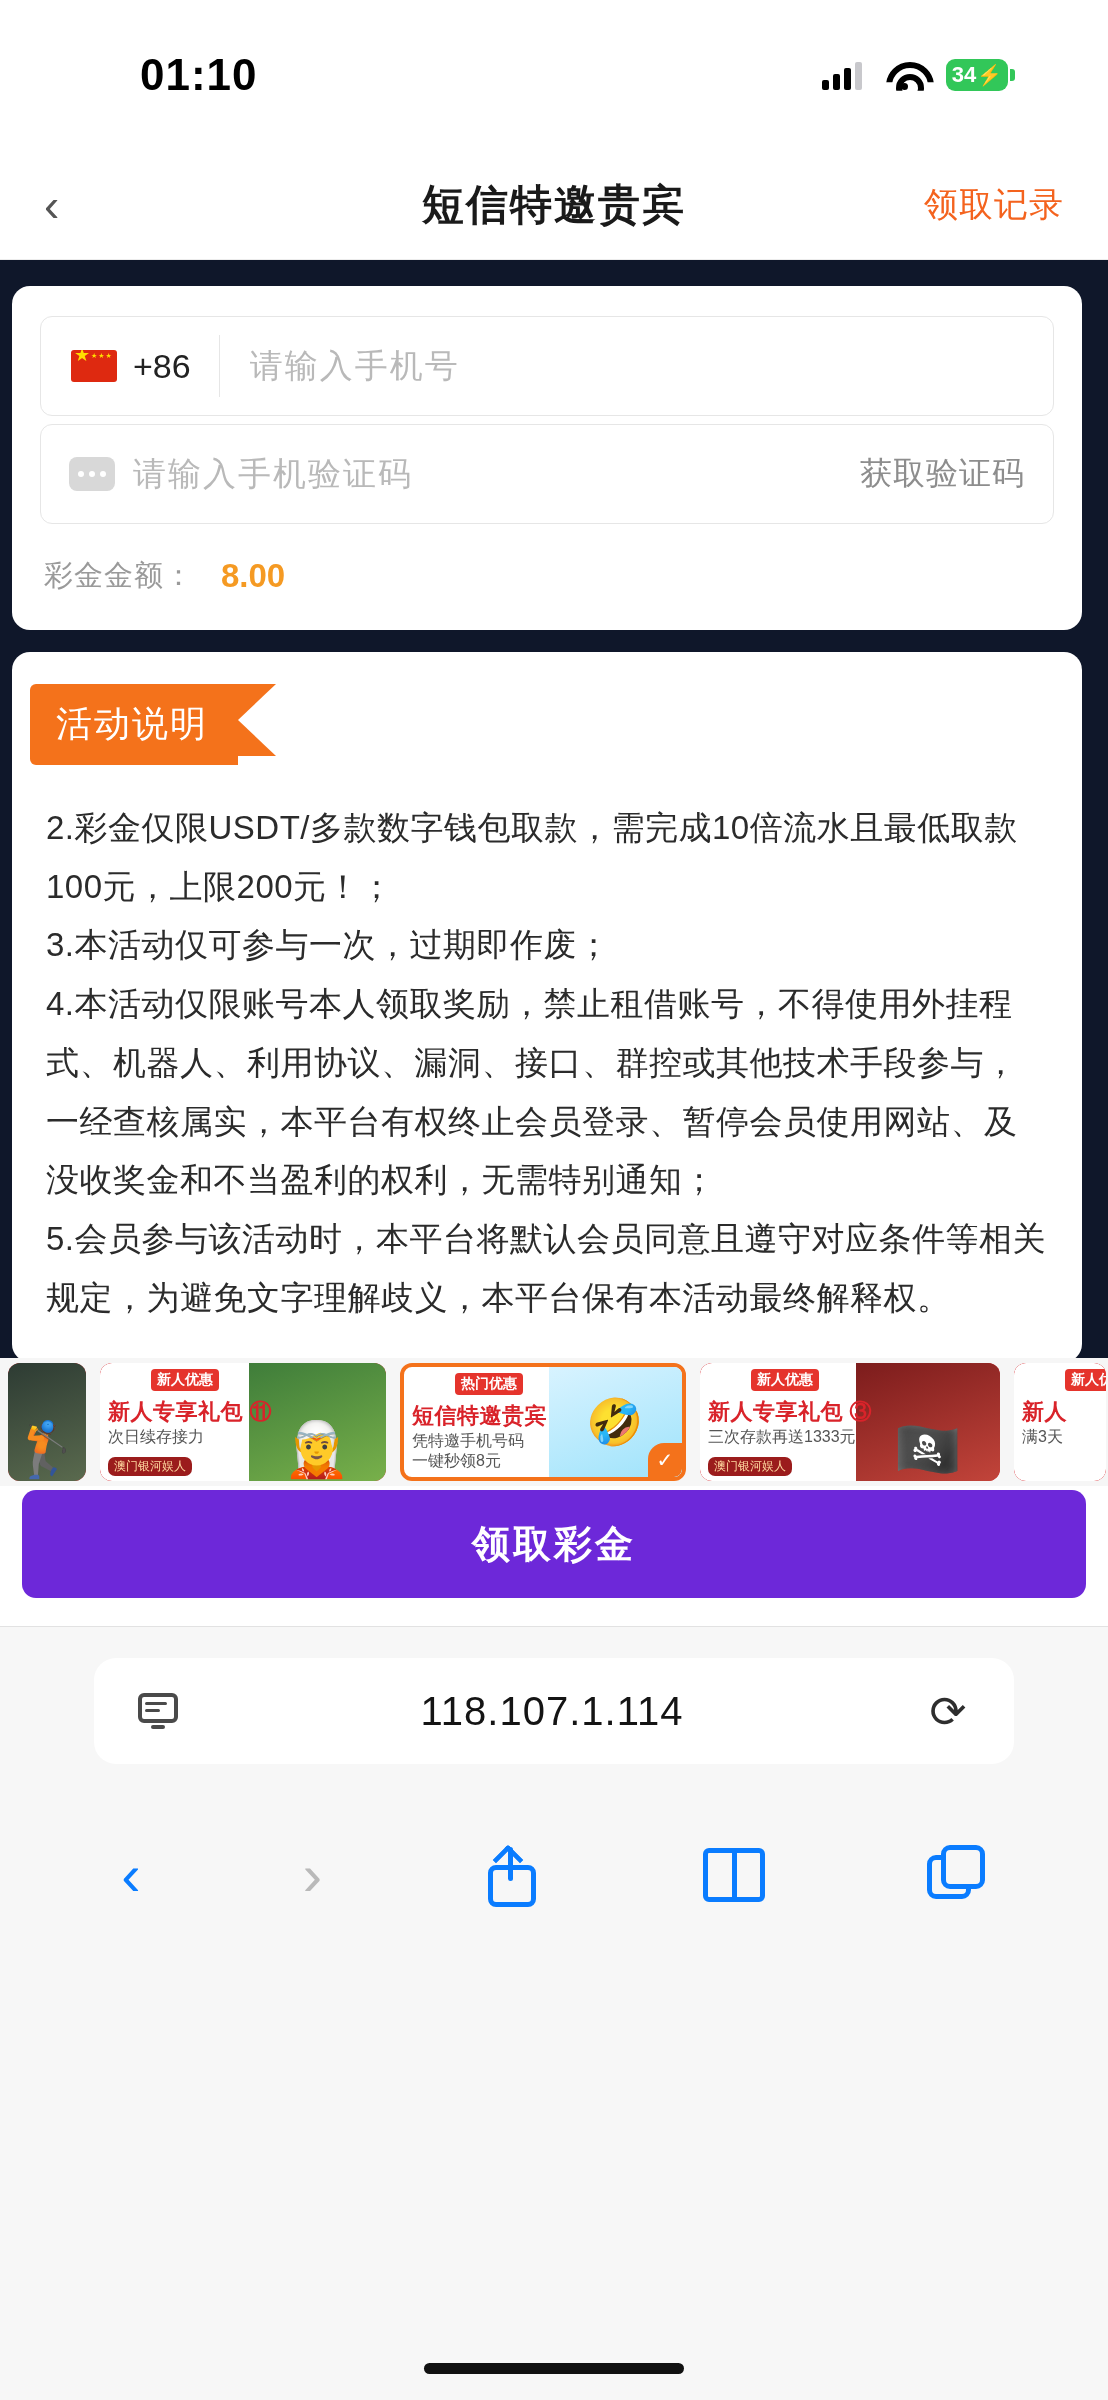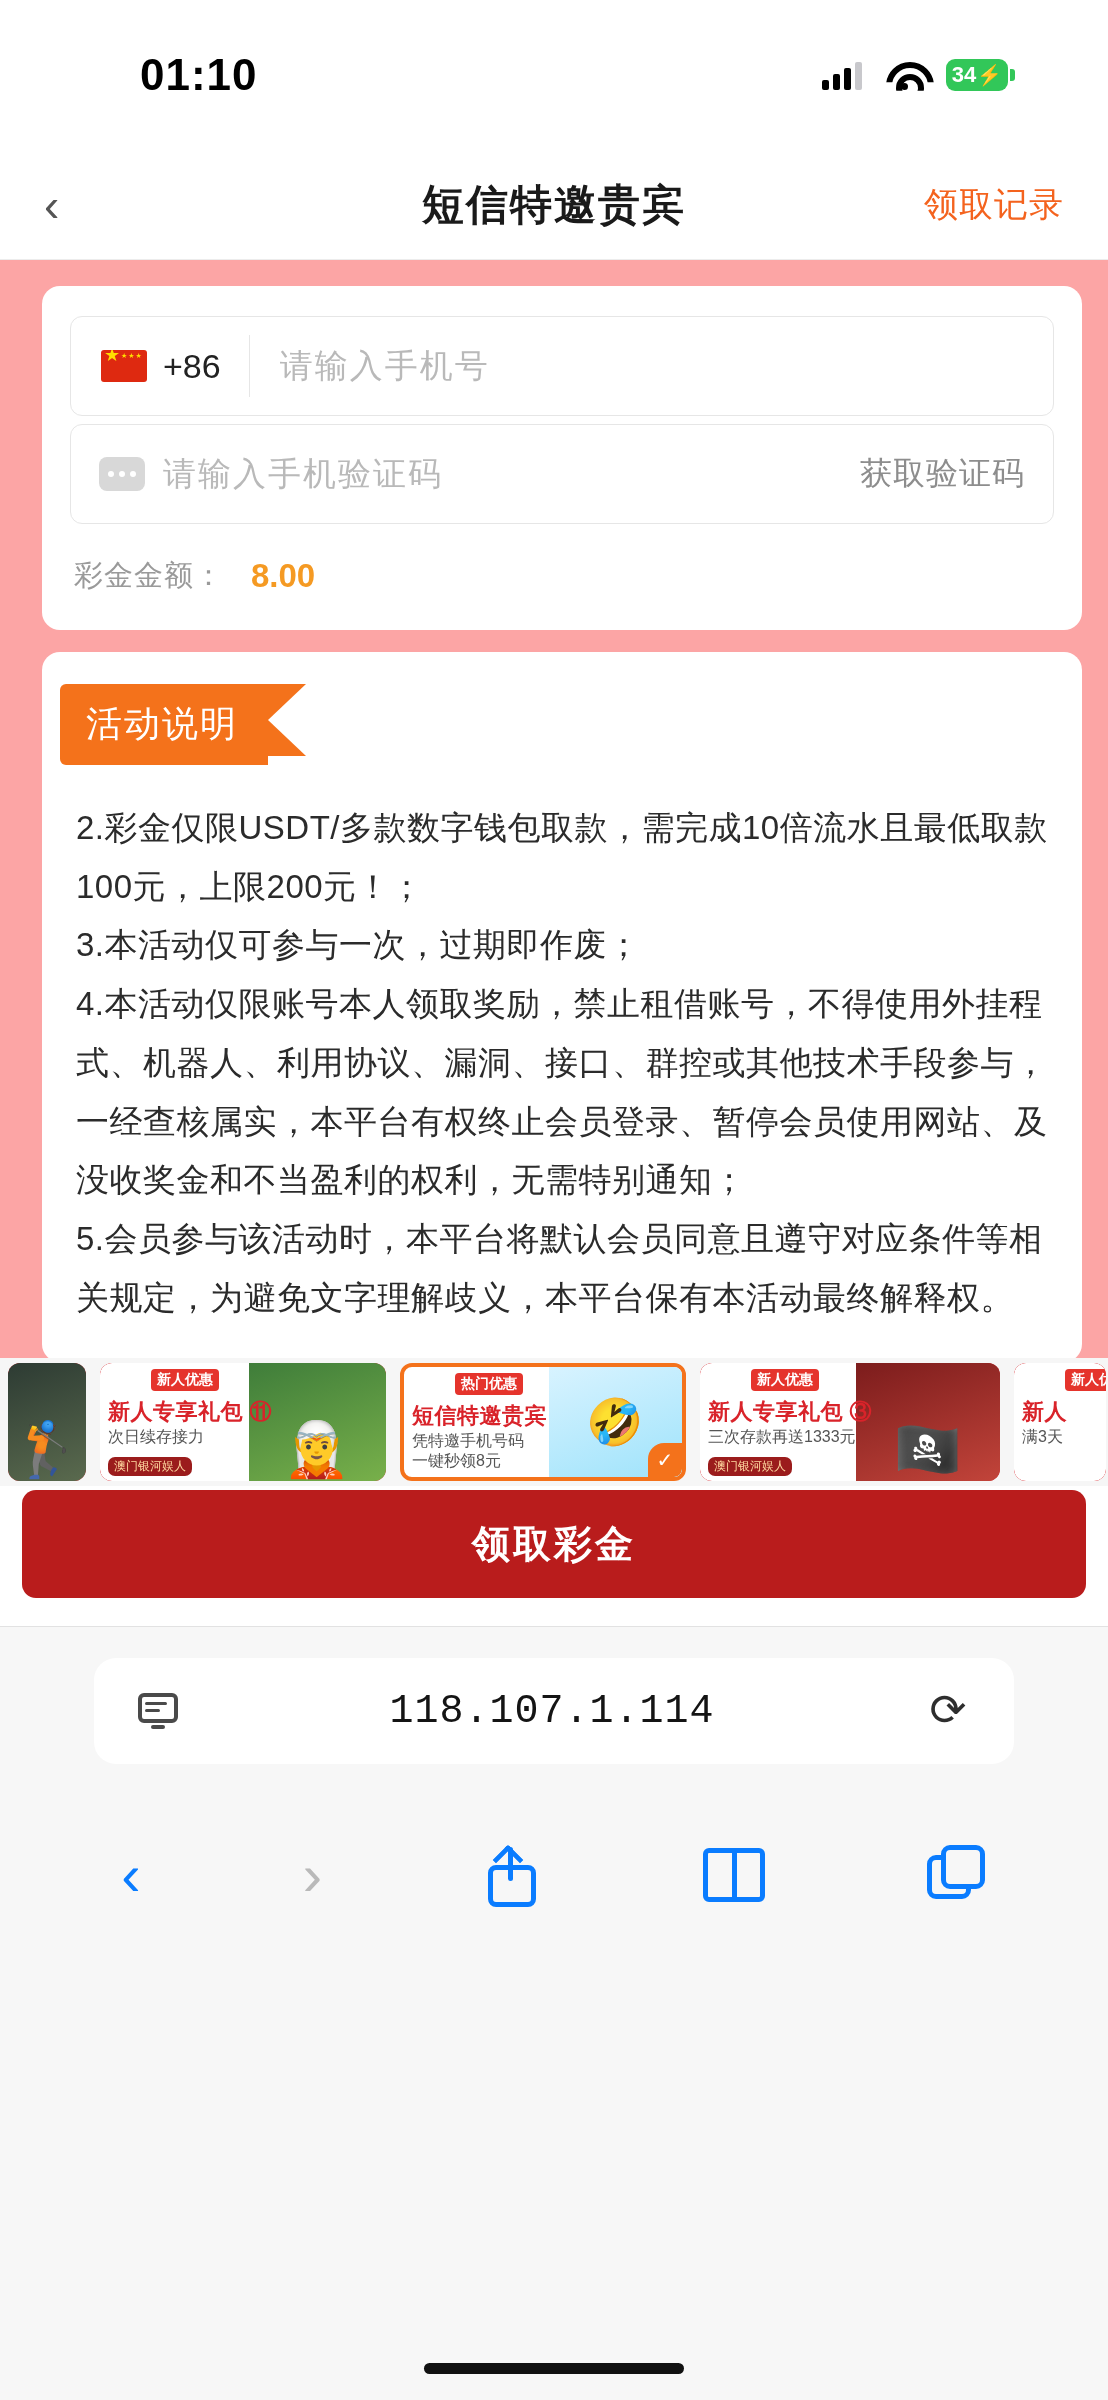--- a/index.html
+++ b/index.html
@@ -106,22 +106,22 @@
   }
   .nav-right {
     margin-left: auto;
     font-size: 34px;
     color: #f4631e;
     letter-spacing: 1px;
   }
 
   
   .page {
-    background: #fca5a5;
-    padding: 26px 26px 0 42px;
+    background: #0f172a;
+    padding: 26px 26px 0 12px;
     height: 1098px;
     overflow: hidden;
   }
 
   .card {
     background: #fff;
     border-radius: 18px;
     padding: 30px 28px 34px 28px;
   }
 
@@ -339,21 +339,21 @@
     font-size: 46px;
   }
   .art-fig { display:flex; align-items:flex-end; justify-content:center; font-size: 54px; }
 
   
   .cta {
     position: absolute;
     left: 22px; top: 1490px;
     width: 1064px;
     height: 108px;
-    background: #b91c1c;
+    background: #6d28d9;
     border-radius: 14px;
     color: #fff;
     font-size: 38px;
     font-weight: bold;
     letter-spacing: 3px;
     display: flex; align-items: center; justify-content: center;
   }
 
   
   .browser {
@@ -370,21 +370,20 @@
     position: relative;
   }
   .urlbar {
     width: 920px;
     height: 106px;
     background: #ffffff;
     border-radius: 22px;
     display: flex; align-items: center;
     padding: 0 38px;
     position: relative;
-    font-family: Liberation Mono, monospace;
   }
   .aa-icon { width: 52px; height: 44px; position: relative; }
   .aa-icon .scr {
     position: absolute; left: 6px; top: 4px;
     width: 40px; height: 30px;
     border: 4px solid #4a4a4a; border-radius: 6px;
   }
   .aa-icon .ln { position: absolute; left: 13px; width: 22px; height: 3px; background: #4a4a4a; border-radius: 2px;}
   .aa-icon .ln.l1 { top: 13px; }
   .aa-icon .ln.l2 { top: 20px; width: 15px; }

